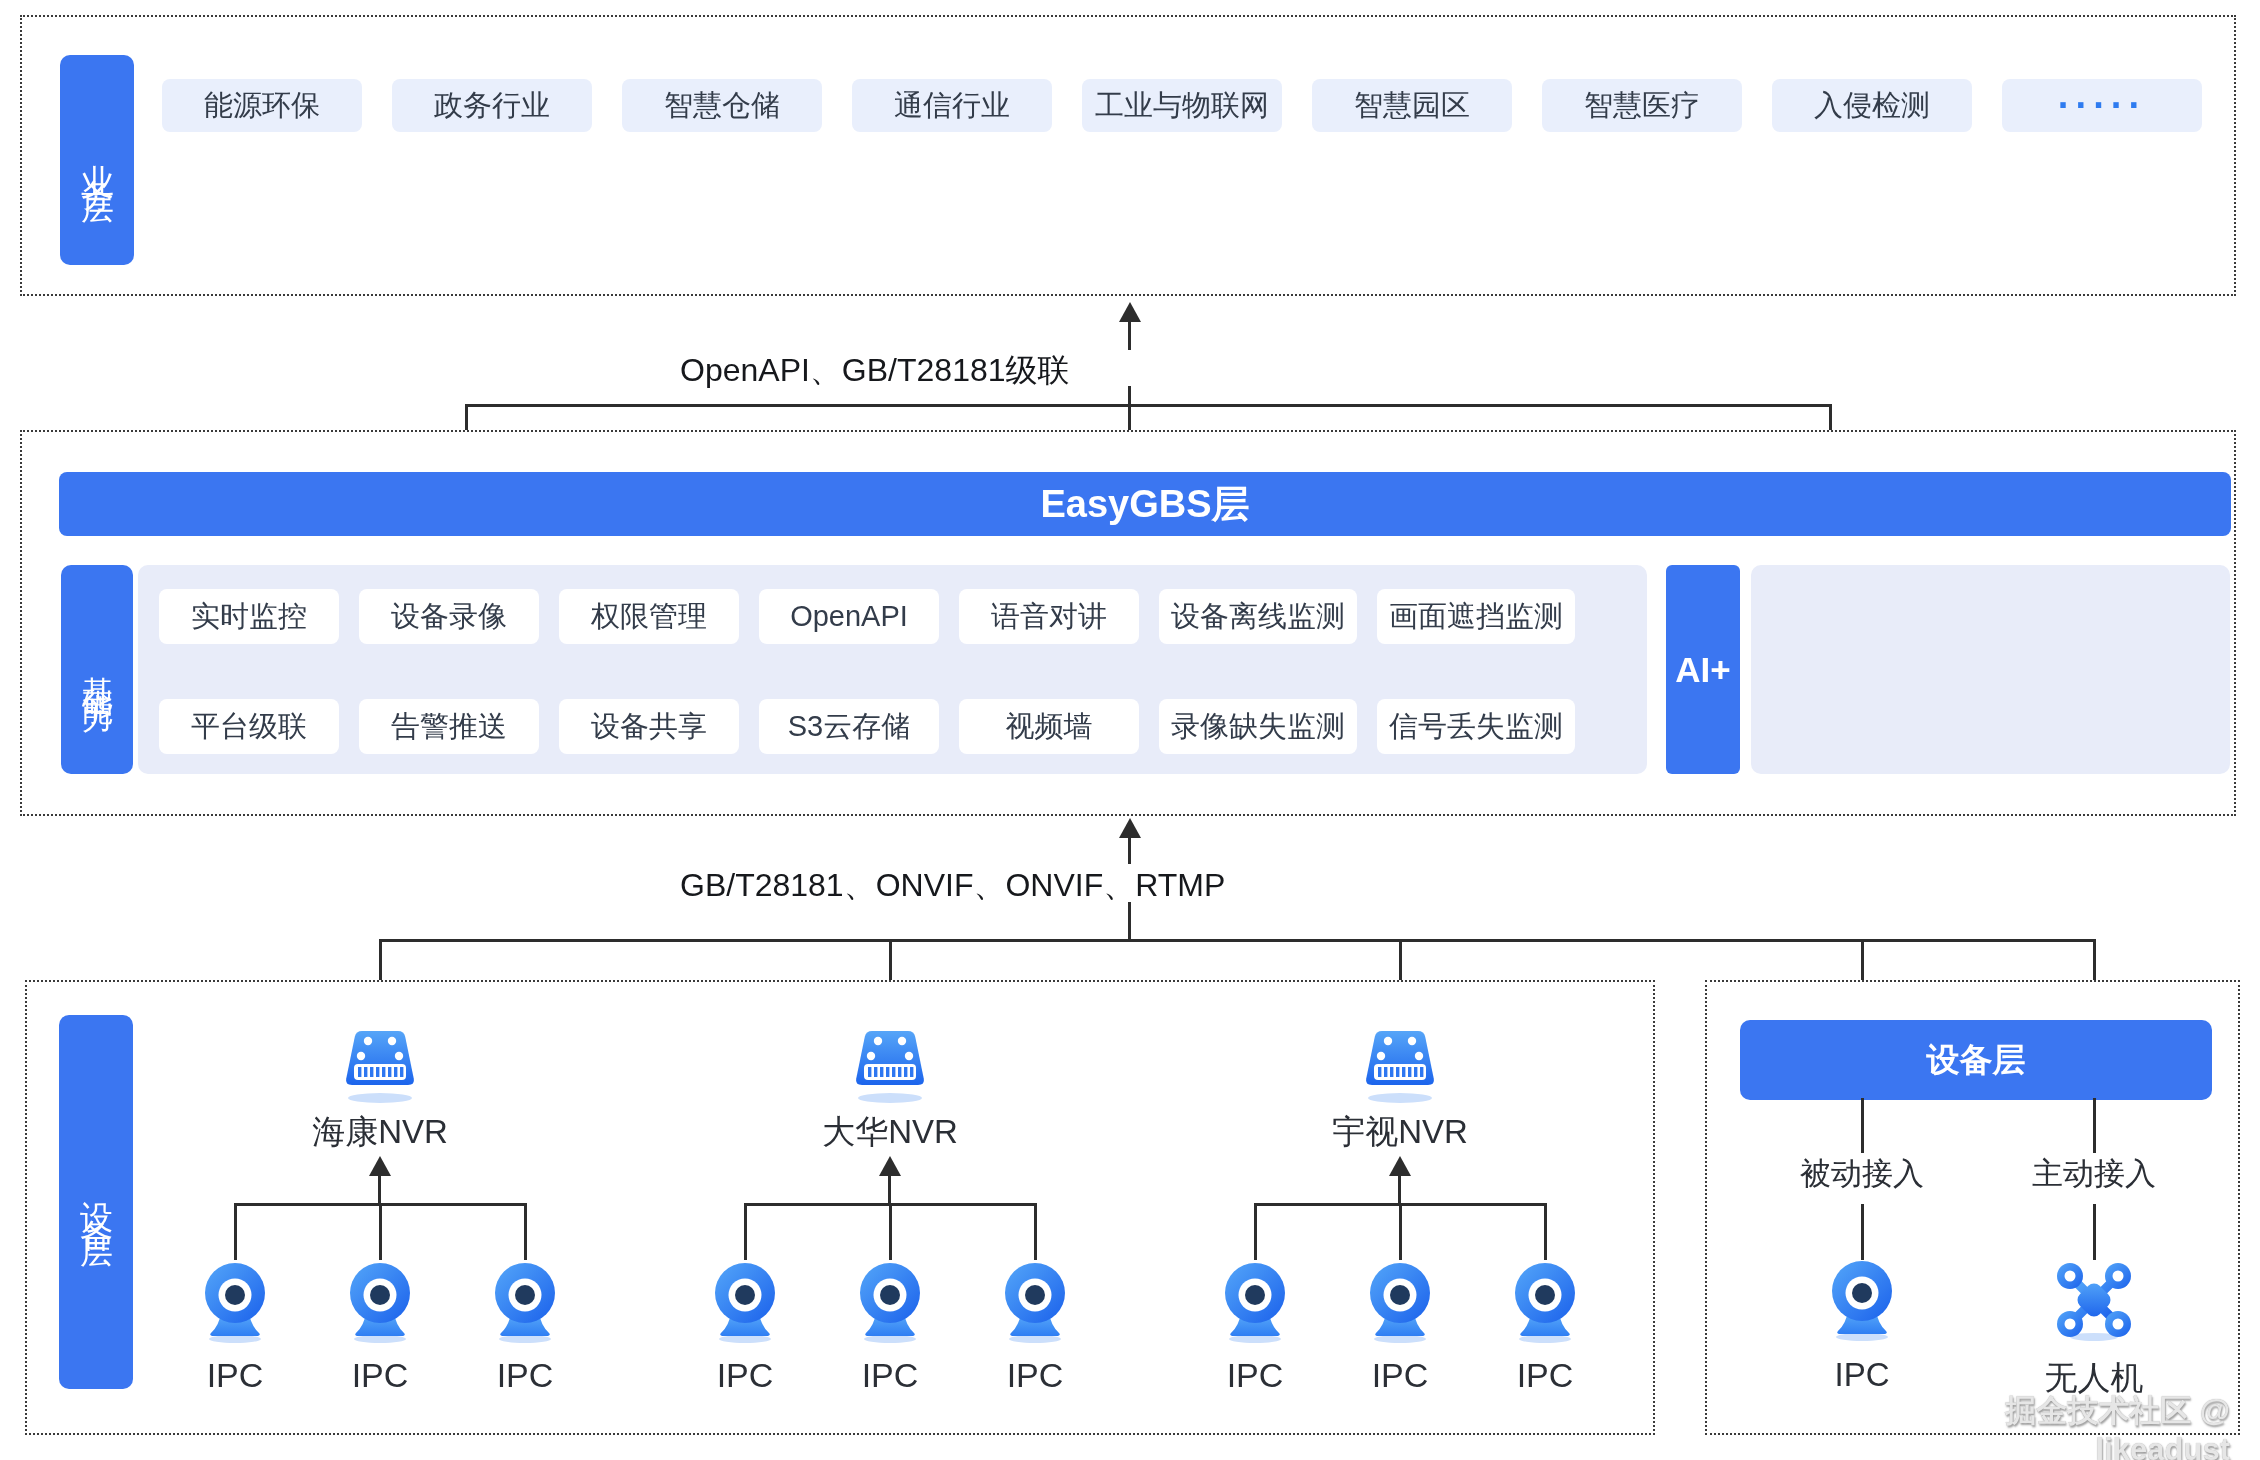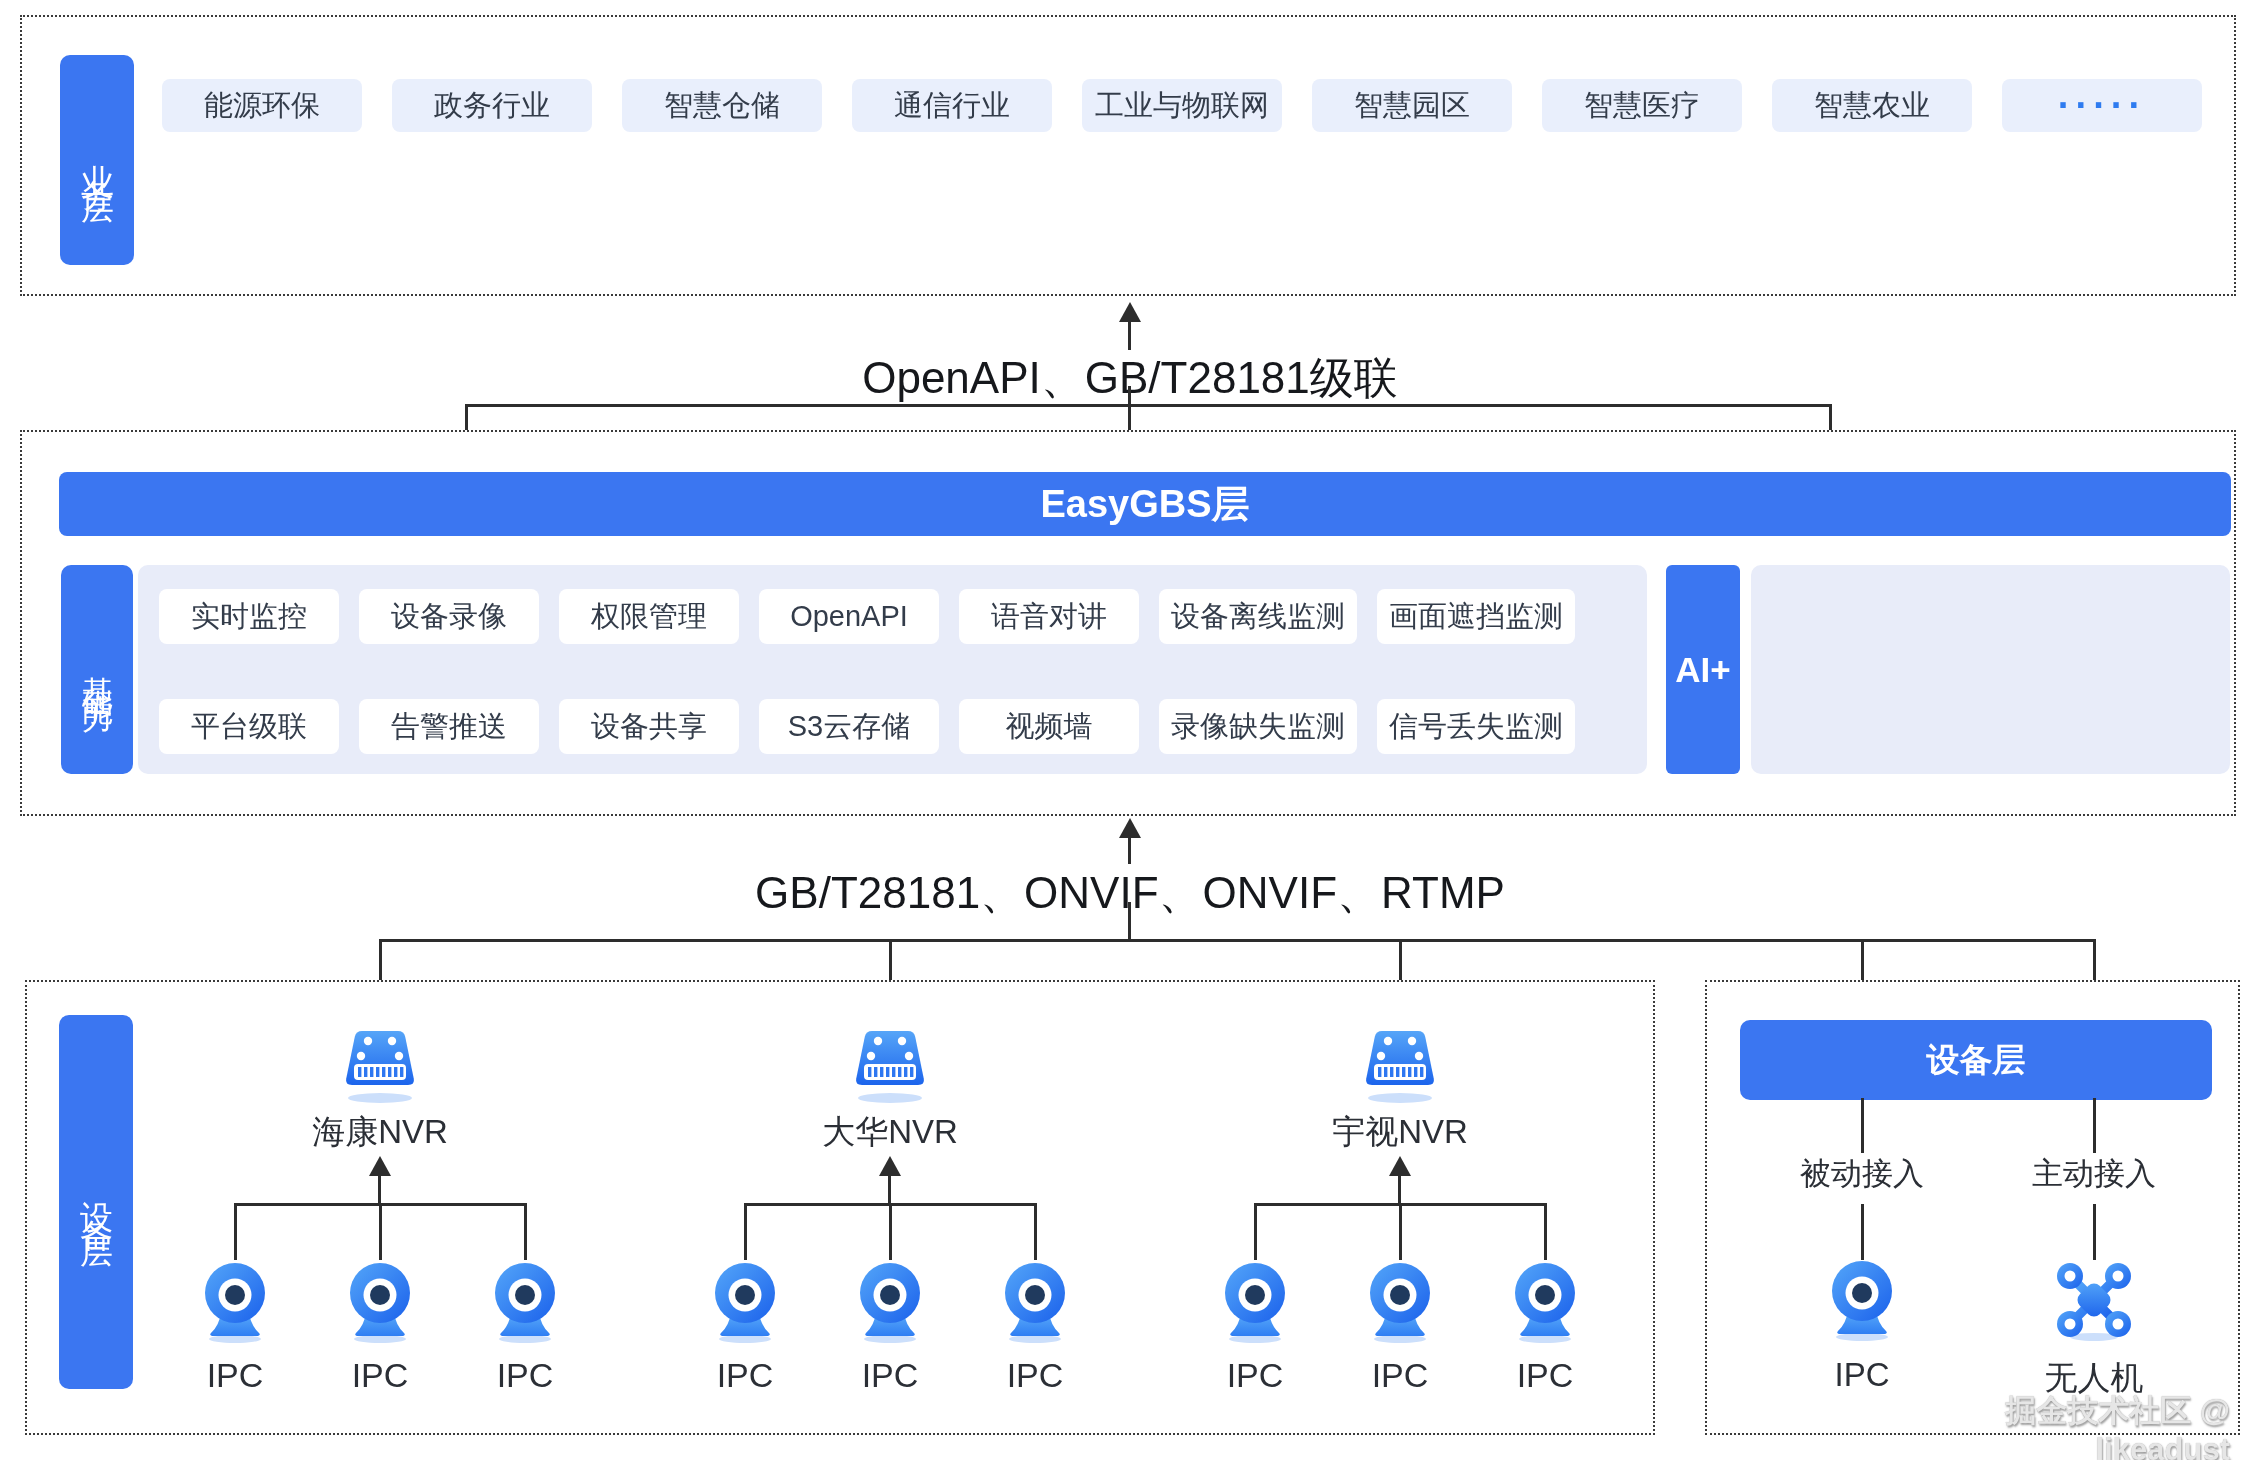--- a/index.html
+++ b/index.html
@@ -42,21 +42,21 @@
   #ai-panel{left:1729px;top:133px;width:479px;height:209px;}
   .panel-rows{position:absolute;left:21px;top:24px;display:flex;flex-direction:column;gap:55px;}
   .panel-rows .chip-row{gap:20px;}
   #ai-rows .chip-row{gap:22px;}
   #ai-rows .chip.white{min-width:170px;}
 
   .hline,.vline{position:absolute;background:#2d2d2d;}
   .arr-up{position:absolute;width:0;height:0;border-left:11px solid transparent;
           border-right:11px solid transparent;border-bottom:20px solid #2d2d2d;}
 
-  .conn-label{position:absolute;font-size:44px;color:#16181c;text-align:center;font-weight:500;}
+  .conn-label{position:absolute;font-size:32px;color:#16181c;text-align:left;font-weight:500;}
   #top-conn-label{left:680px;top:349px;width:900px;}
   #bottom-conn-label{left:680px;top:864px;width:900px;}
 
   .nvr-group{position:absolute;top:1010px;width:420px;height:398px;}
   .nvr-icon{position:absolute;left:164px;top:16px;width:92px;height:78px;}
   .nvr-name{position:absolute;left:60px;top:100px;width:300px;text-align:center;
             font-size:33px;color:#2b2f36;}
   .ipc-icon{position:absolute;top:250px;width:88px;height:84px;}
   .ipc-name{position:absolute;top:346px;width:140px;text-align:center;font-size:34px;color:#2b2f36;}
 
@@ -97,21 +97,21 @@
     <div class="v-label" id="biz-label">业务层</div>
     <div id="business-rows">
         <div class="chip-row">
           <div class="chip lightblue">能源环保</div>
           <div class="chip lightblue">政务行业</div>
           <div class="chip lightblue">智慧仓储</div>
           <div class="chip lightblue">通信行业</div>
           <div class="chip lightblue">工业与物联网</div>
           <div class="chip lightblue">智慧园区</div>
           <div class="chip lightblue">智慧医疗</div>
-          <div class="chip lightblue">智慧农业</div>
+          <div class="chip lightblue">入侵检测</div>
           <div class="chip lightblue dots">·····</div>
         </div>
       </div>
   </section>
 
   <div class="conn-label" id="top-conn-label">OpenAPI、GB/T28181级联</div>
   <div id="top-lines">
       <div class="arr-up" style="left: 1119px; top: 302px;"></div>
       <div class="vline" style="left: 1128px; top: 322px; width: 3px; height: 28px;"></div>
       <div class="vline" style="left: 1128px; top: 386px; width: 3px; height: 84px;"></div>

